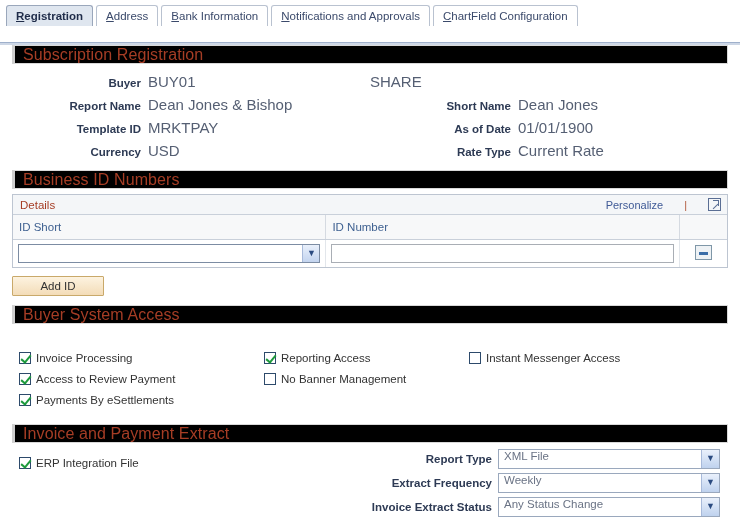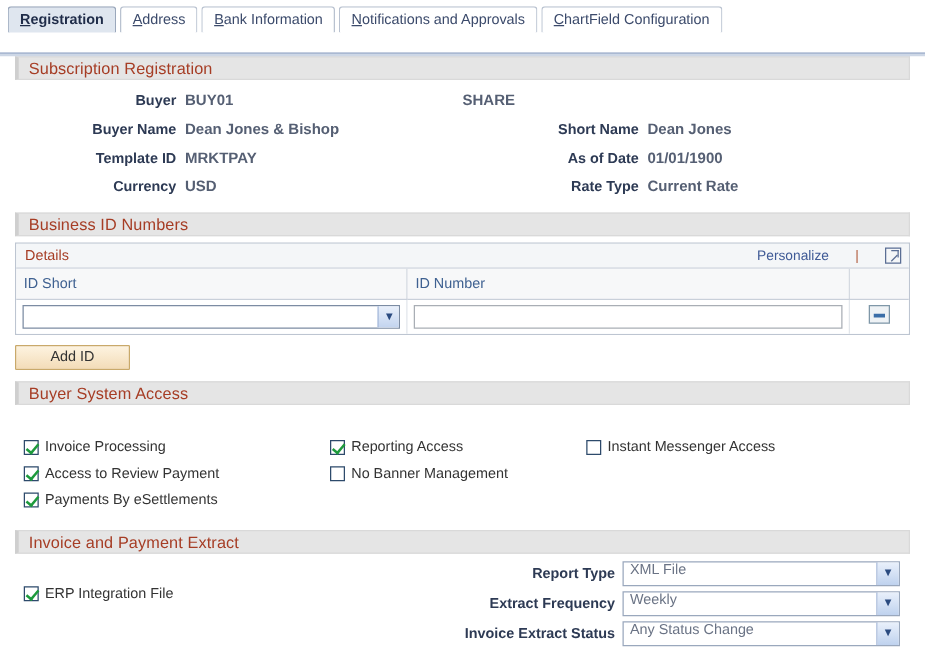--- a/index.html
+++ b/index.html
@@ -49,25 +49,25 @@
     background: #cdd7e6;
     border-top: 1px solid #9fb0cb;
   }
 
   
   .sect-hdr {
     margin: 0 12px 0 12px;
     height: 19px;
     line-height: 18px;
     padding-left: 8px;
-    background: #e5e5e5;
+    background: #000000;
     border: 1px solid #d9d9d9;
     border-left: 3px solid #cfcfcf;
     color: #a63d25;
-    font-size: 13px;
+    font-size: 16px;
     letter-spacing: .1px;
   }
 
   
   .fields {
     display: flex;
     padding: 9px 0 5px 0;
   }
   .fcol { width: 370px; }
   .frow {
@@ -78,22 +78,21 @@
   .flabel {
     width: 148px;
     text-align: right;
     padding-right: 7px;
     font-weight: bold;
     color: #2d3a54;
     font-size: 11.5px;
   }
   .fvalue {
     color: #555f73;
-    font-size: 12px;
-    font-weight: bold;
+    font-size: 15px;
   }
   .fcol.right .flabel { width: 148px; }
 
   
   .gridwrap {
     margin: 5px 12px 0 12px;
     border: 1px solid #bdc5d1;
     background: #ffffff;
   }
   .grid-titlebar {
@@ -246,21 +245,21 @@
     position: absolute;
     left: 3px; top: 0px;
     width: 4px; height: 8px;
     border: solid #1d9a3c;
     border-width: 0 2px 2px 0;
     transform: rotate(40deg);
   }
 
   
   .extract { position: relative; height: 78px; padding-top: 8px; }
-  .ext-chk { position: absolute; left: 19px; top: 26px; }
+  .ext-chk { position: absolute; left: 19px; top: 14px; }
   .ext-rows { position: absolute; left: 352px; top: 4px; }
   .ext-row { display: flex; align-items: center; height: 24px; }
   .ext-label {
     width: 146px;
     text-align: right;
     padding-right: 6px;
     font-weight: bold;
     color: #2d3a54;
     font-size: 11.5px;
   }
@@ -300,21 +299,21 @@
 
 <div class="sect-hdr">Subscription Registration</div>
 
 <div class="fields">
   <div class="fcol">
     <div class="frow">
       <div class="flabel">Buyer</div>
       <div class="fvalue">BUY01</div>
     </div>
     <div class="frow">
-      <div class="flabel">Buyer Name</div>
+      <div class="flabel">Report Name</div>
       <div class="fvalue">Dean Jones &amp; Bishop</div>
     </div>
     <div class="frow">
       <div class="flabel">Template ID</div>
       <div class="fvalue">MRKTPAY</div>
     </div>
     <div class="frow">
       <div class="flabel">Currency</div>
       <div class="fvalue">USD</div>
     </div>

